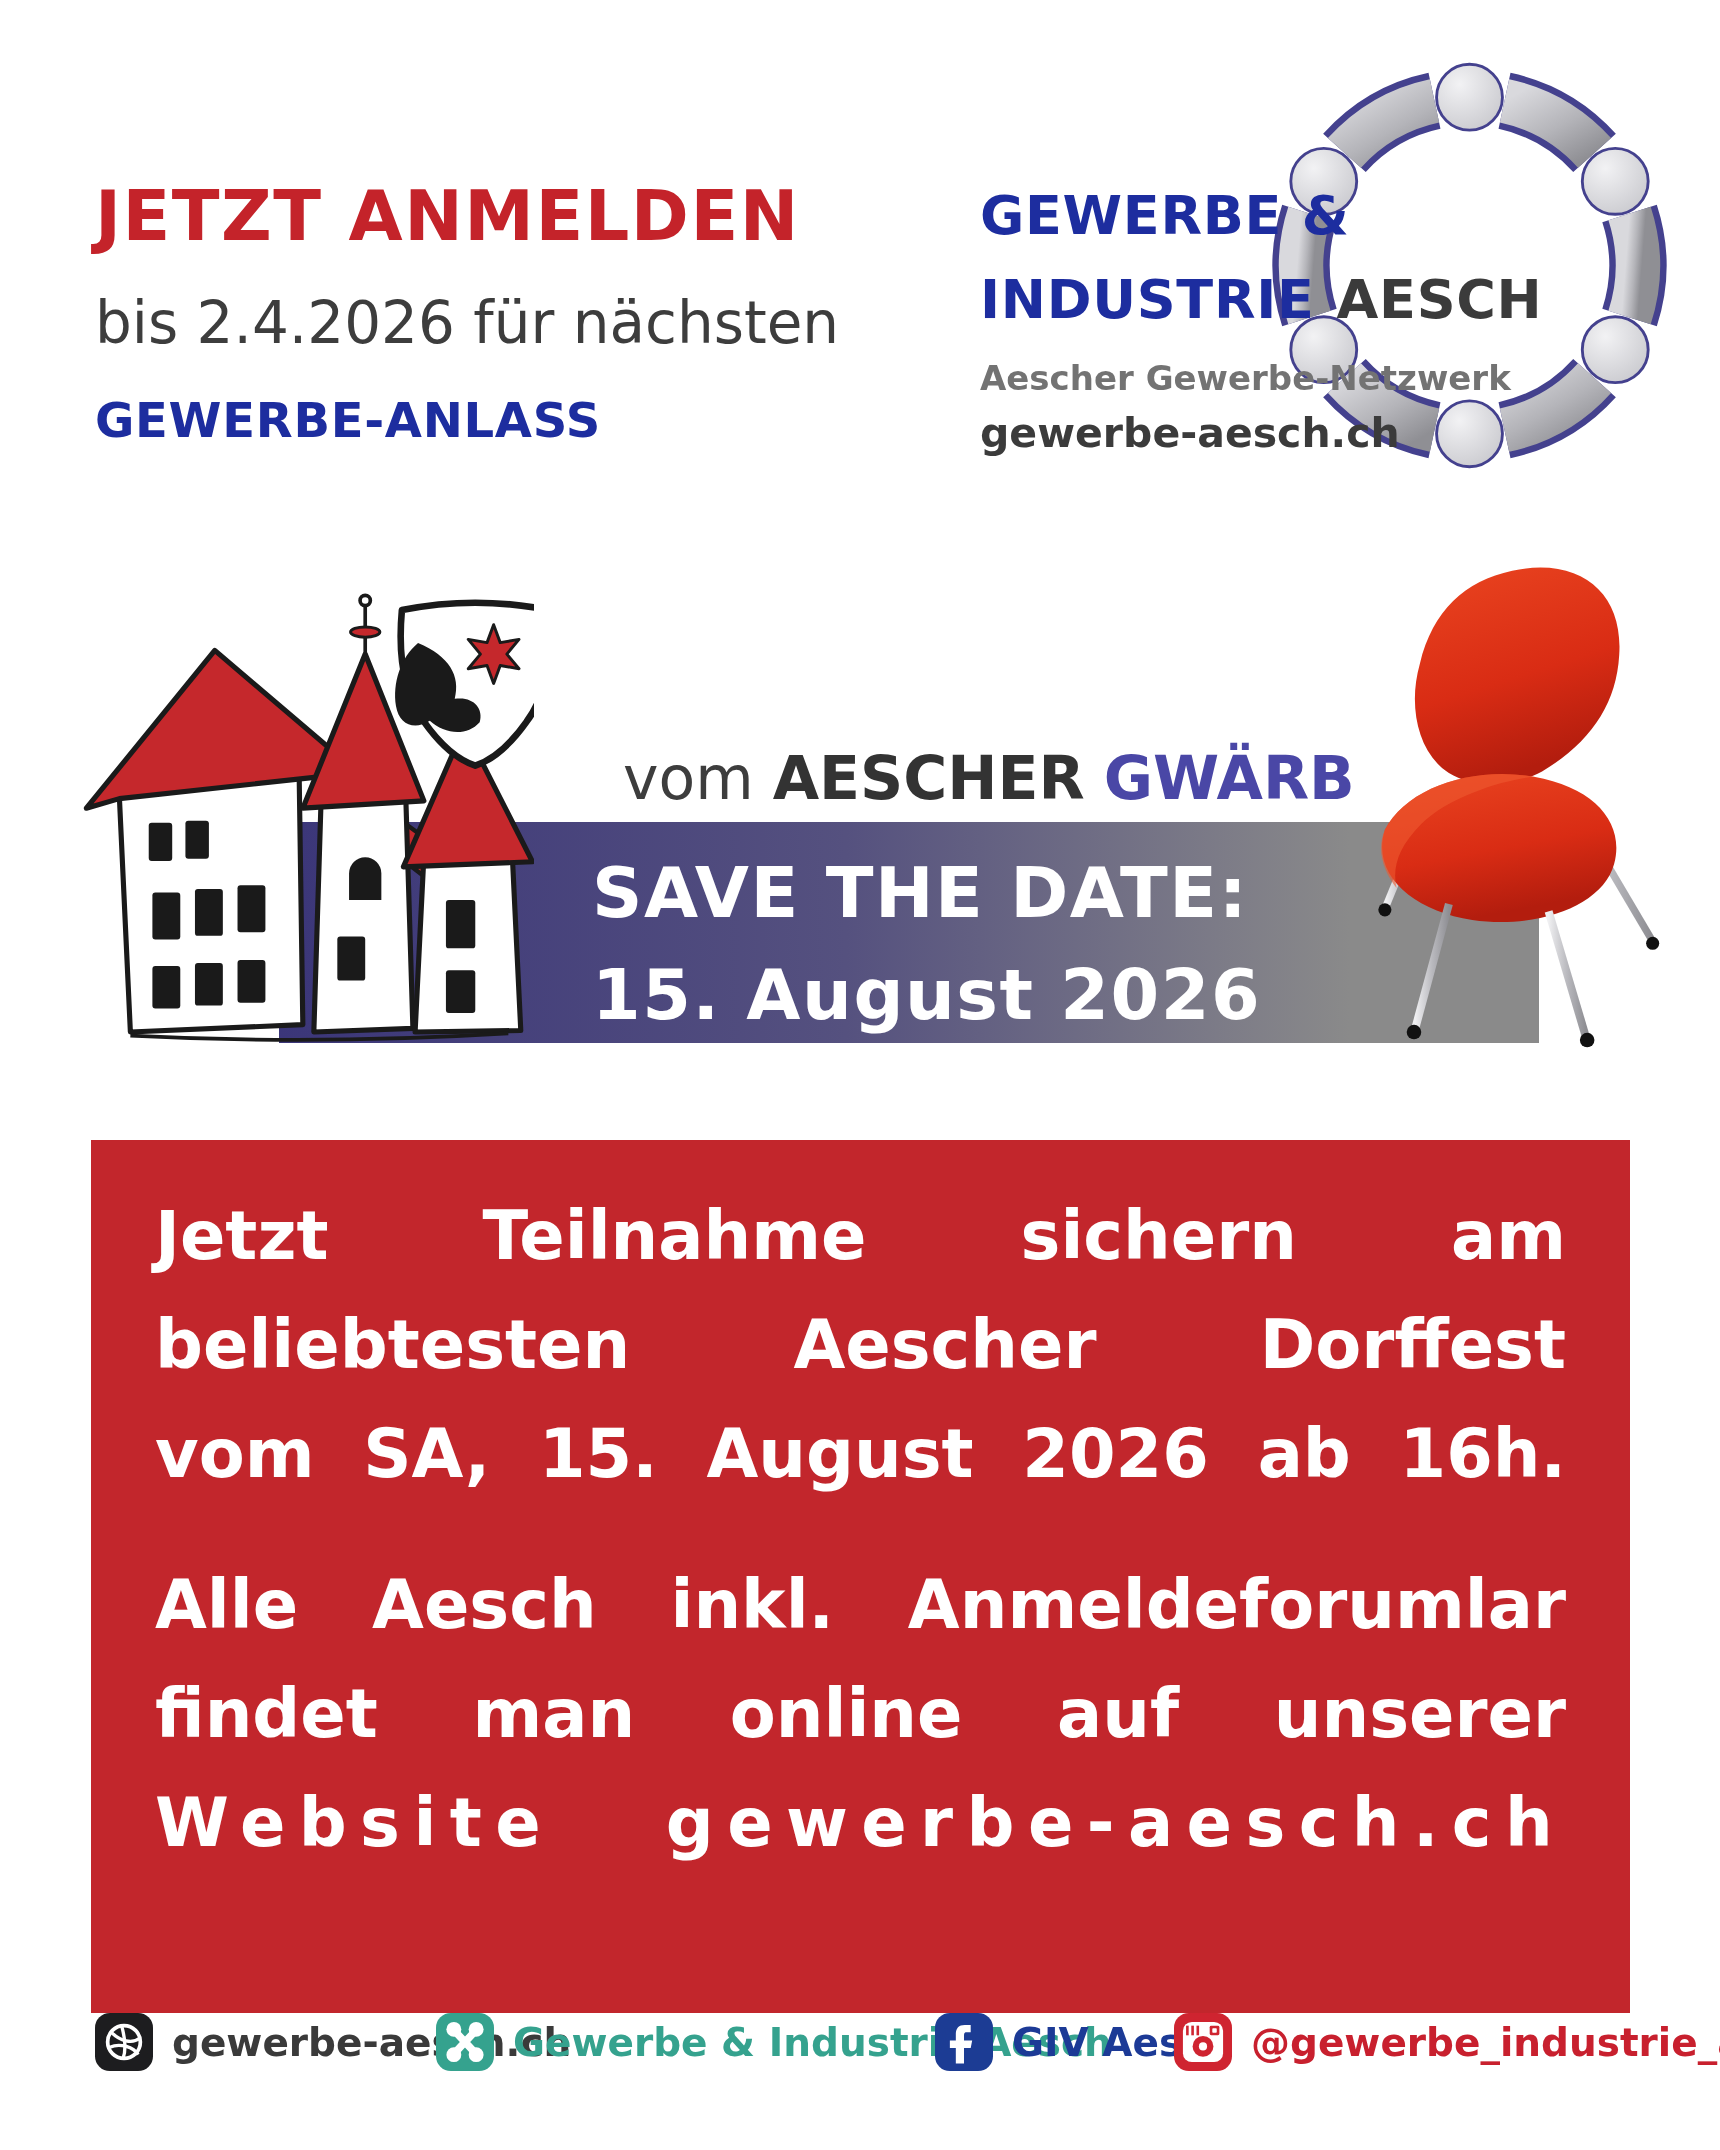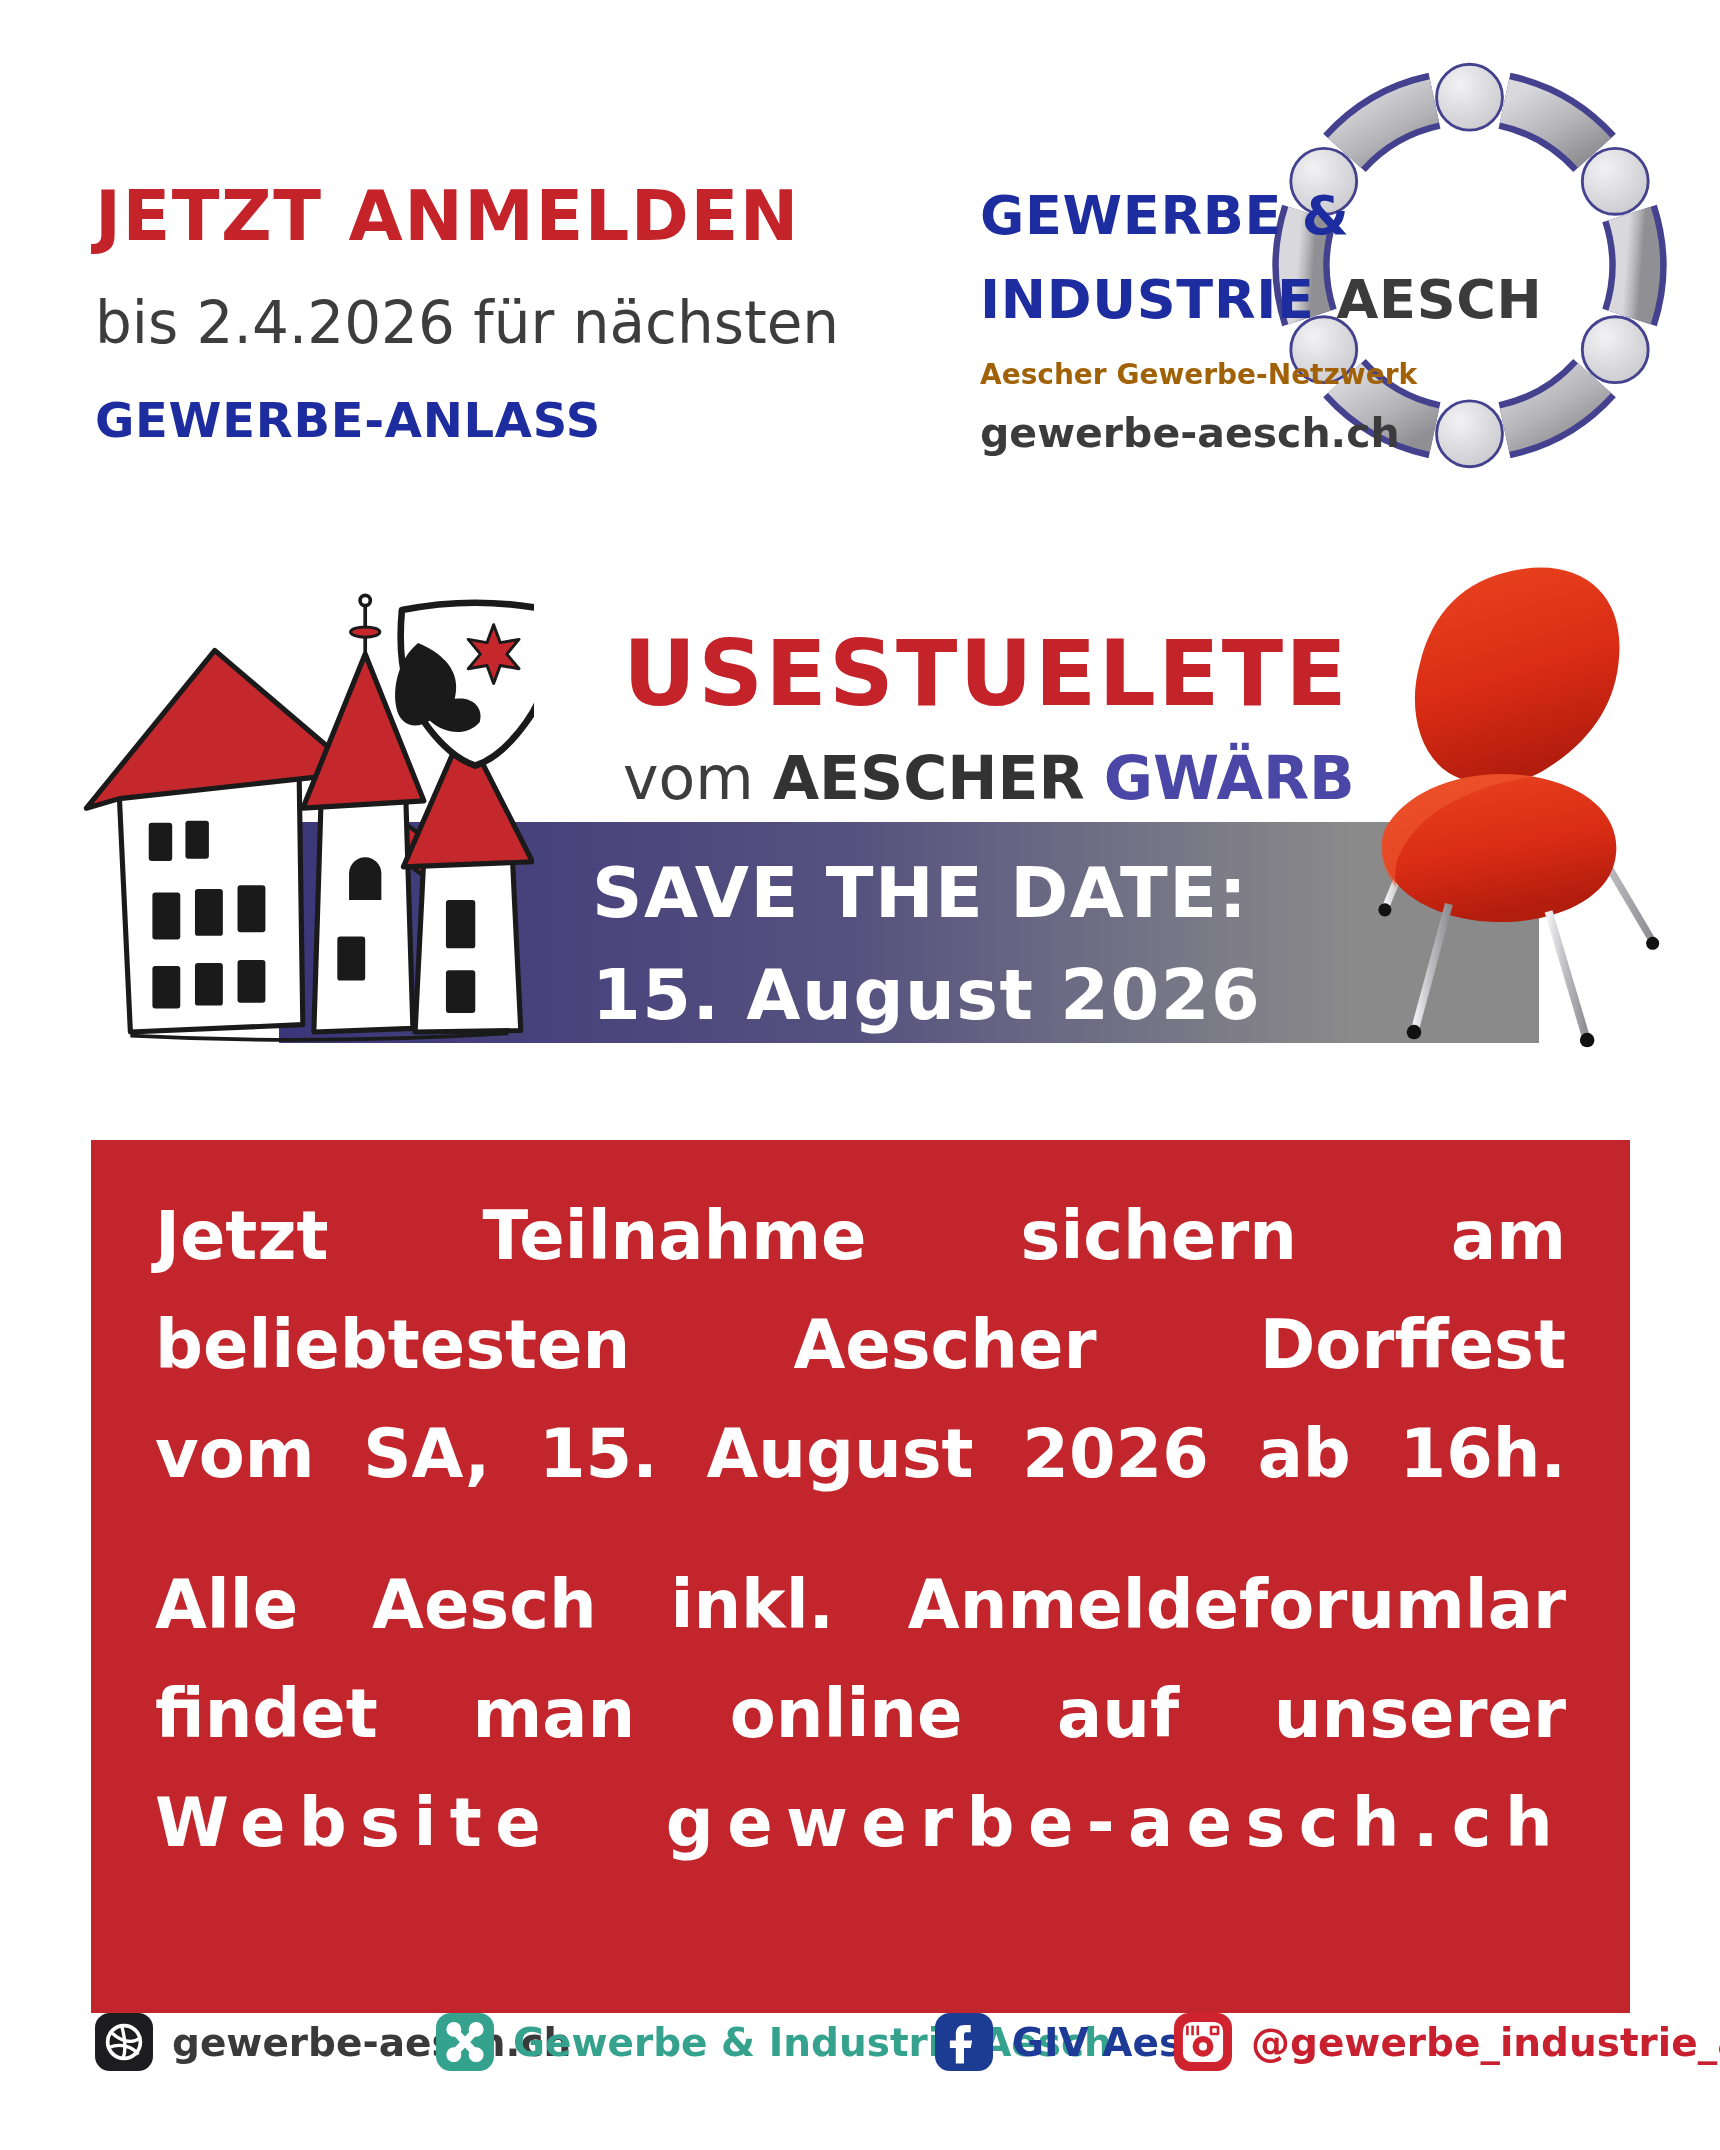--- a/index.html
+++ b/index.html
@@ -15,21 +15,21 @@
   .cta-line1{font-size:70px;font-weight:bold;color:#c4232a;letter-spacing:1.5px;}
   .cta-line2{font-size:58px;font-weight:normal;color:#3d3d3d;margin-top:32px;}
   .cta-line3{font-size:48px;font-weight:bold;color:#1d2d9f;letter-spacing:0.7px;margin-top:35px;}
 
   
   .logo-ring{position:absolute;left:1226px;top:36px;}
   .logo-name1{position:absolute;left:980px;top:184px;font-size:54px;font-weight:bold;color:#1d2d9f;letter-spacing:0.7px;}
   .logo-name2{position:absolute;left:980px;top:268px;font-size:54px;font-weight:bold;letter-spacing:0.7px;}
   .logo-name2 .blue{color:#1d2d9f;margin-right:22px;}
   .logo-name2 .dark{color:#3b3b3b;}
-  .logo-tagline{position:absolute;left:980px;top:358px;font-size:28px;font-weight:bold;color:#a16207;}
+  .logo-tagline{position:absolute;left:980px;top:358px;font-size:34px;font-weight:bold;color:#737373;}
   .logo-site{position:absolute;left:980px;top:409px;font-size:41px;font-weight:bold;color:#3b3b3b;}
 
   
   .castle{position:absolute;left:79px;top:555px;z-index:3;}
   .event-title{position:absolute;left:623px;top:621px;font-size:90px;font-weight:bold;color:#c4232a;letter-spacing:2.2px;z-index:2;}
   .event-sub{position:absolute;left:623px;top:743px;font-size:60px;z-index:2;}
   .event-sub .prefix{font-weight:normal;color:#3d3d3d;margin-right:19px;}
   .event-sub .name{font-weight:bold;color:#333333;margin-right:19px;}
   .event-sub .accent{font-weight:bold;color:#4a47a6;}
 
@@ -155,21 +155,20 @@
       <rect x="500" y="566" width="40" height="58" rx="4"></rect>
     </g>
 
     <path d="M 440,75 q 100,-20 200,0 q 9,100 -30,152 q -34,48 -70,60 q -36,-12 -70,-60 q -39,-52 -30,-152 z" fill="#ffffff" stroke="#1a1a1a" stroke-width="9" stroke-linejoin="round"></path>
     <path d="M 462,120 C 505,138 520,165 512,196 C 536,192 552,208 546,228 C 528,248 498,244 478,226 C 456,240 436,230 432,206 C 427,175 438,140 462,120 Z" fill="#1a1a1a"></path>
     <polygon points="565,95 574,119.4 599.6,115 583,135 599.6,155 574,150.6 565,175 556,150.6 530.4,155 547,135 530.4,115 556,119.4" fill="#c5282c" stroke="#1a1a1a" stroke-width="4" stroke-linejoin="round"></polygon>
 
     <path d="M 70,655 Q 320,668 585,652" fill="none" stroke="#1a1a1a" stroke-width="5"></path>
   </svg>
 
-  <div class="event-title">USESTUELETE</div>
   <div class="event-sub">
     <span class="prefix">vom</span><span class="name">AESCHER</span><span class="accent">GWÄRB</span>
   </div>
 
   <div class="banner">
     <div class="banner-inner">
       <div class="banner-line">SAVE THE DATE:</div>
       <div class="banner-line">15. August 2026</div>
     </div>
   </div>

